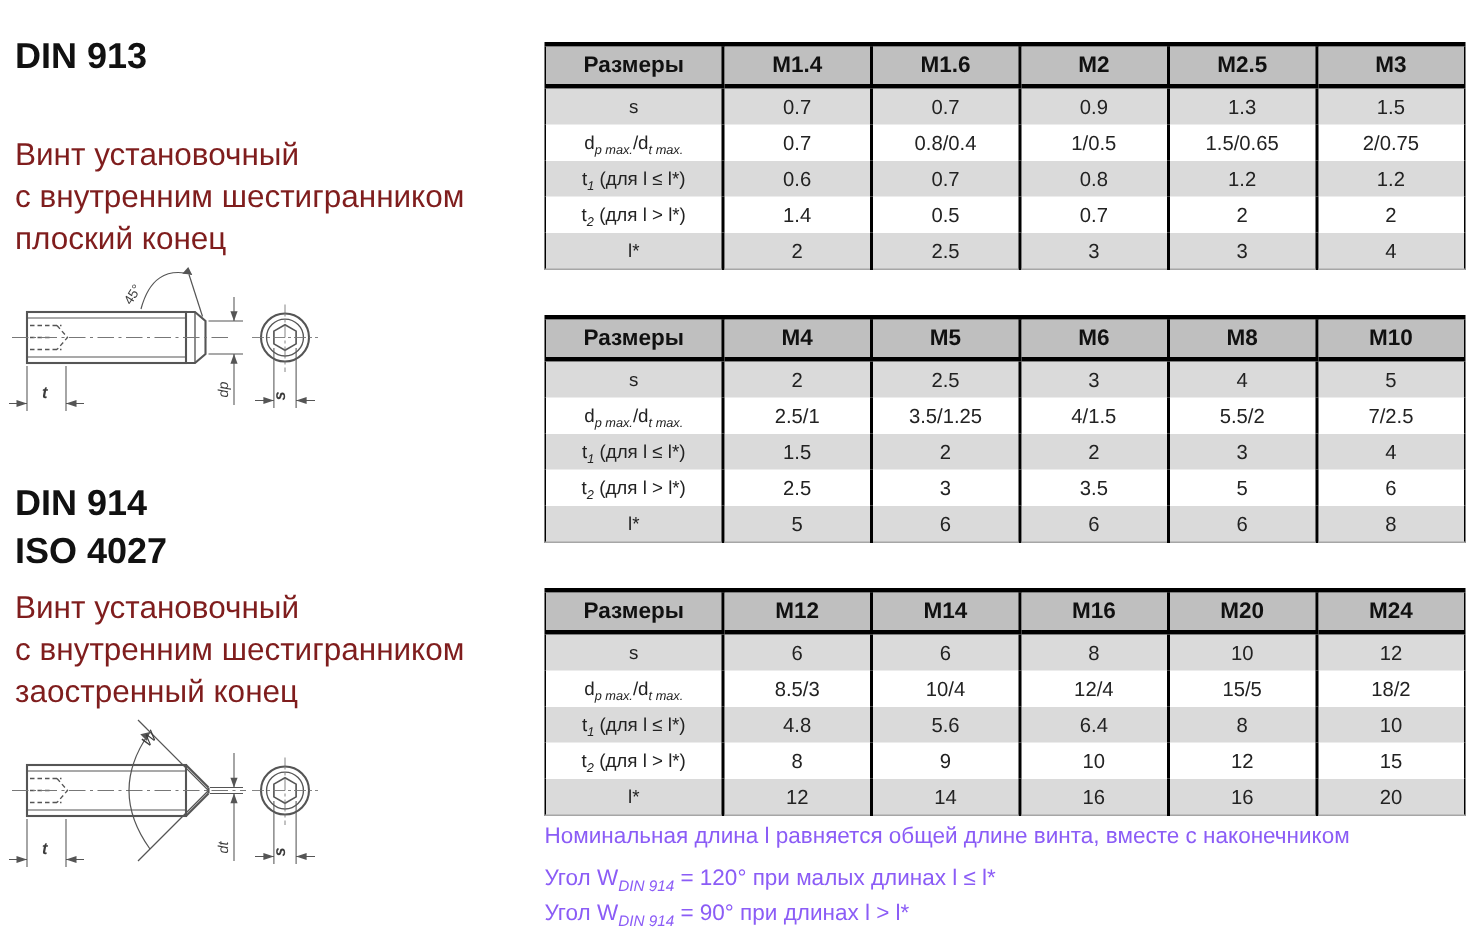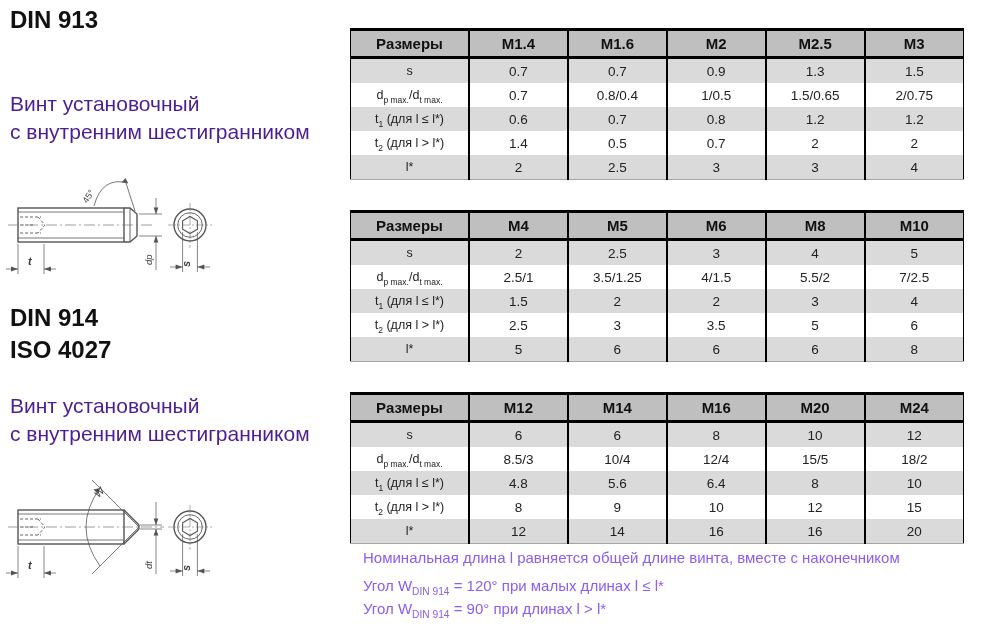--- a/index.html
+++ b/index.html
@@ -3,59 +3,60 @@
 <meta charset="utf-8">
 <style>
   html,body{margin:0;padding:0;}
   body{
     width:984px;height:628px;position:relative;overflow:hidden;
     background:#ffffff;color:#1c1c1c;
     font-family:"Liberation Sans","DejaVu Sans",sans-serif;
   }
   
   .left-panel{position:absolute;left:0;top:0;width:360px;height:628px;}
-  .std{position:absolute;left:10px;font-size:24px;font-weight:700;line-height:32px;color:#111;}
-  .desc{position:absolute;left:10px;font-size:21px;line-height:28px;color:#4c1d95;}
+  .std{position:absolute;left:10px;font-size:24px;font-weight:700;line-height:32px;color:#111;margin-top:18px;}
+  .desc{position:absolute;left:10px;font-size:21px;line-height:28px;color:#7f1d1d;}
   .drawing{position:absolute;left:4px;}
   svg text{font-family:"Liberation Sans","DejaVu Sans",sans-serif;fill:#3c3c3c;}
   
-  .tbl-wrap{position:absolute;left:350px;width:620px;}
+  .tbl-wrap{position:absolute;left:363px;width:620px;}
   table.dims{
     border-collapse:collapse;table-layout:fixed;width:614px;
     border-top:3px solid #000;border-left:1px solid #000;border-right:1px solid #000;
     border-bottom:1px solid #a6a6a6;
   }
   table.dims th,table.dims td{
     border-left:2px solid #000;text-align:center;vertical-align:middle;padding:0;
     overflow:hidden;white-space:nowrap;
   }
   table.dims th:first-child,table.dims td:first-child{border-left:none;width:117px;}
   table.dims thead th{
     height:25px;font-size:15px;font-weight:700;color:#111;
     background:var(--header-bg,#bfbfbf);border-bottom:3px solid #000;
   }
   table.dims td{height:24px;font-size:13.5px;color:#222;background:#fff;}
   table.dims td.row-label{font-size:12.5px;color:#222;}
   table.dims tr.band td{background:var(--band-bg,#dadada);}
-  sub{font-size:0.68em;line-height:0;}
+  sub{font-size:0.68em;line-height:0;font-style:italic;}
   
   .note{position:absolute;left:363px;font-size:15px;color:#8b5cf6;white-space:nowrap;}
 </style>
 </head>
 <body>
 
 <div class="left-panel">
 
   <div class="std" style="top:4px;">
     <div>DIN 913</div>
   </div>
 
   <div class="desc" style="top:90px;">
     <div>Винт установочный</div>
     <div>с внутренним шестигранником</div>
+    <div>плоский конец</div>
   </div>
 
   <svg class="drawing" style="top:170px;" width="232" height="122" viewBox="0 0 232 122">
     <g stroke="#555" fill="none" stroke-width="1.4">
       <rect x="14" y="38" width="106" height="34"></rect>
       <path d="M120,38 L126,38 L133,44 L133,66 L126,72 L120,72"></path>
       <line x1="126" y1="38" x2="126" y2="72" stroke-width="0.9"></line>
     </g>
     <g stroke="#555" fill="none" stroke-width="0.8">
       <line x1="14" y1="42" x2="120" y2="42"></line>
@@ -115,20 +116,21 @@
   </svg>
 
   <div class="std" style="top:302px;">
     <div>DIN 914</div>
     <div>ISO 4027</div>
   </div>
 
   <div class="desc" style="top:392px;">
     <div>Винт установочный</div>
     <div>с внутренним шестигранником</div>
+    <div>заостренный конец</div>
   </div>
 
   <svg class="drawing" style="top:472px;" width="232" height="126" viewBox="0 0 232 126">
     <g stroke="#555" fill="none" stroke-width="1.4">
       <rect x="14" y="38" width="106" height="34"></rect>
       <line x1="120" y1="38" x2="135" y2="53"></line>
       <line x1="120" y1="72" x2="135" y2="57"></line>
       <line x1="135" y1="53" x2="135" y2="57"></line>
     </g>
     <g stroke="#555" fill="none" stroke-width="0.8">

